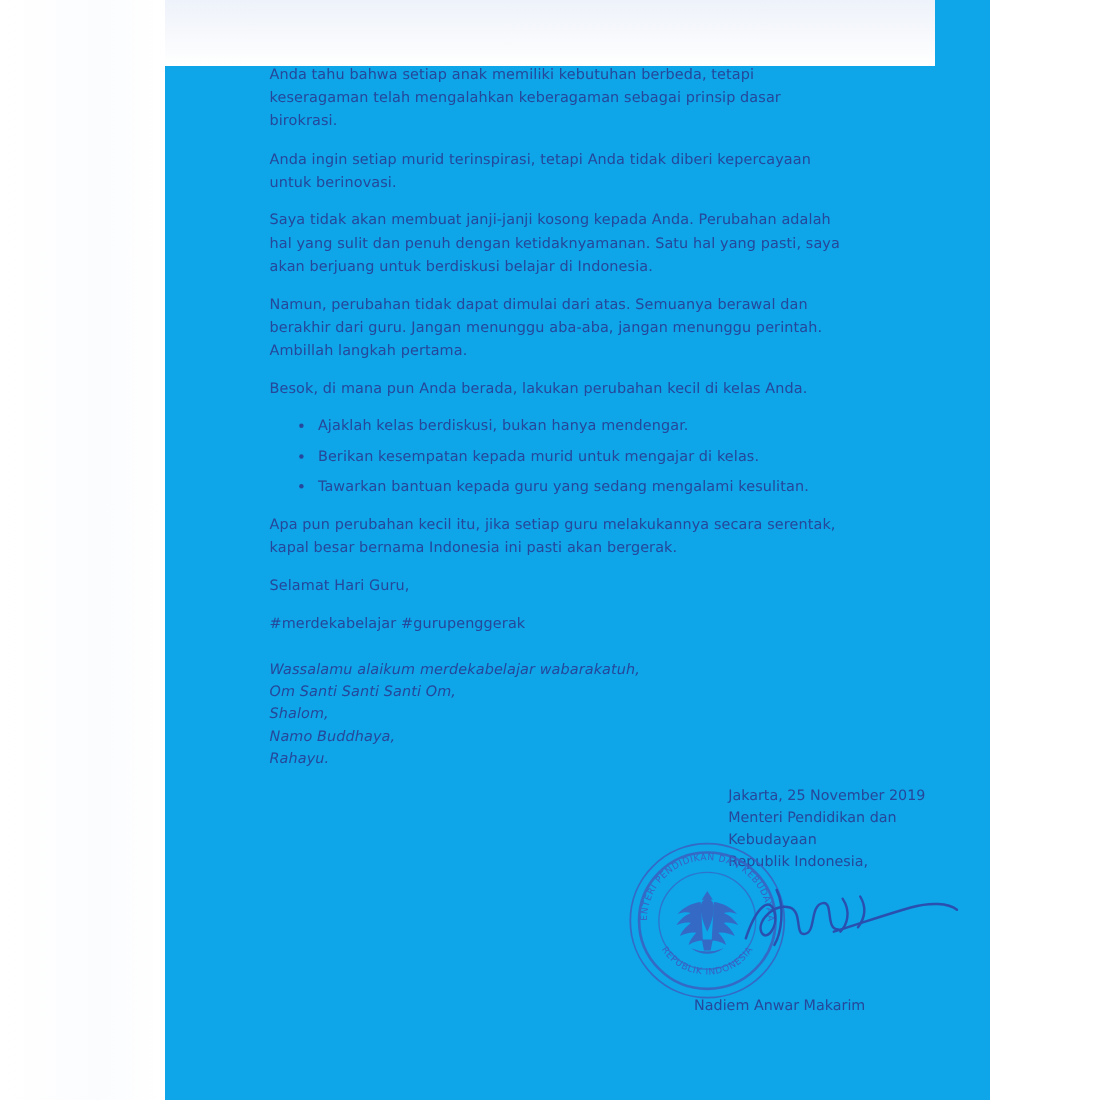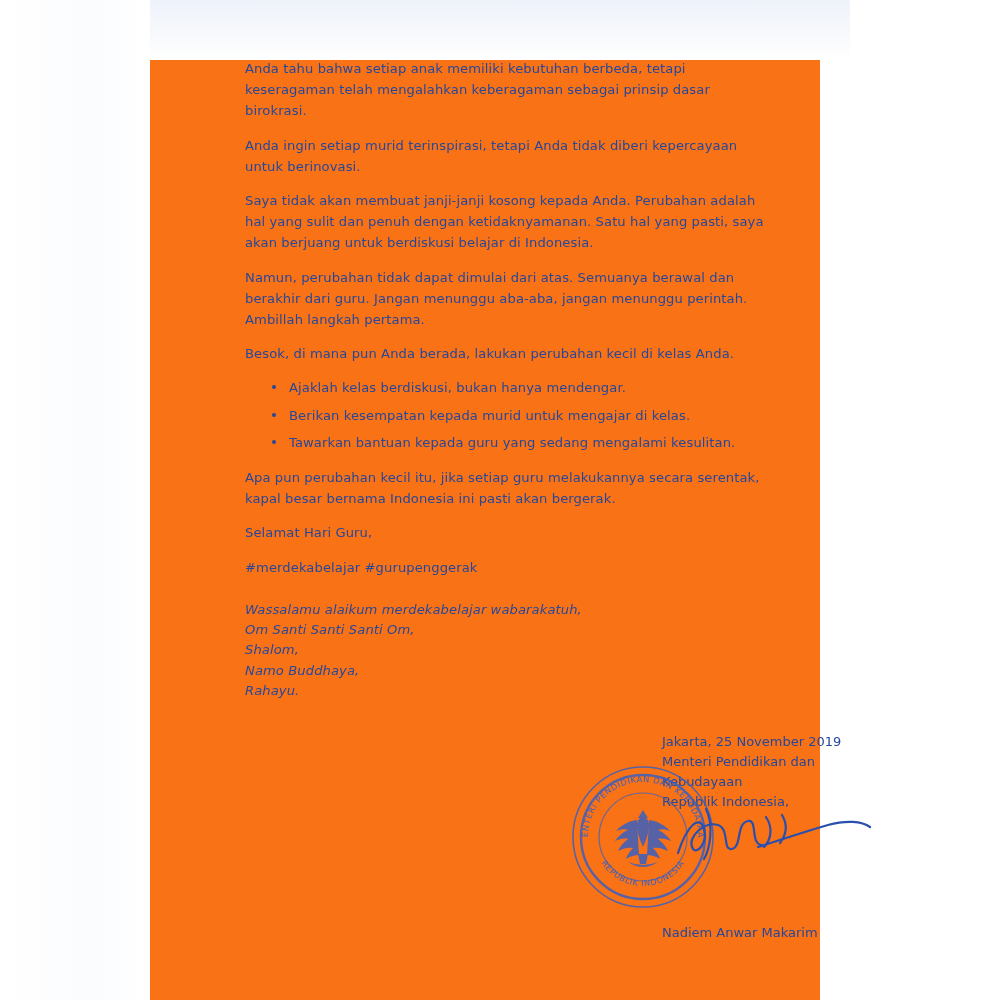--- a/index.html
+++ b/index.html
@@ -8,23 +8,23 @@
     background: #ffffff;
   }
   body {
     width: 1000px;
     height: 1000px;
     font-family: "DejaVu Sans", sans-serif;
     overflow: hidden;
   }
   .page {
     position: relative;
-    width: 820px;
+    width: 900px;
     height: 1000px;
-    background: #f97316;
+    background: #0ea5e9;
   }
   
   .scan-tint-left {
     position: absolute;
     left: 0; top: 0;
     width: 150px; height: 1000px;
     background: linear-gradient(to right, #ffffff 0%, #fbfcfe 60%, #ffffff 100%);
   }
   .scan-tint-top {
     position: absolute;
@@ -78,32 +78,32 @@
     margin-top: 22px;
     font-style: italic;
     line-height: 1.55;
     color: #26479a;
   }
   .closing div { white-space: nowrap; }
 
   .signature-block {
     position: absolute;
     left: 430px;
-    top: 732px;
+    top: 714px;
     width: 300px;
     color: #26479a;
     font-size: 13px;
     line-height: 1.55;
   }
   .sig-place { margin-left: 82px; }
   .sig-title1 { margin-left: 82px; }
   .sig-title2 { margin-left: 82px; }
   .sig-name {
     margin-top: 110px;
-    margin-left: 82px;
+    margin-left: 51px;
     white-space: nowrap;
   }
 
   
   .stamp {
     position: absolute;
     left: 418px;
     top: 762px;
     width: 150px;
     height: 150px;

